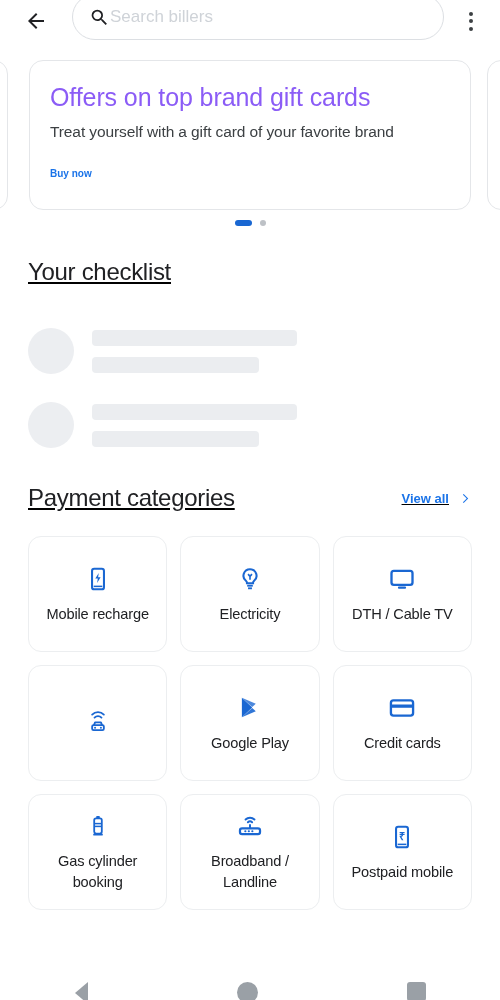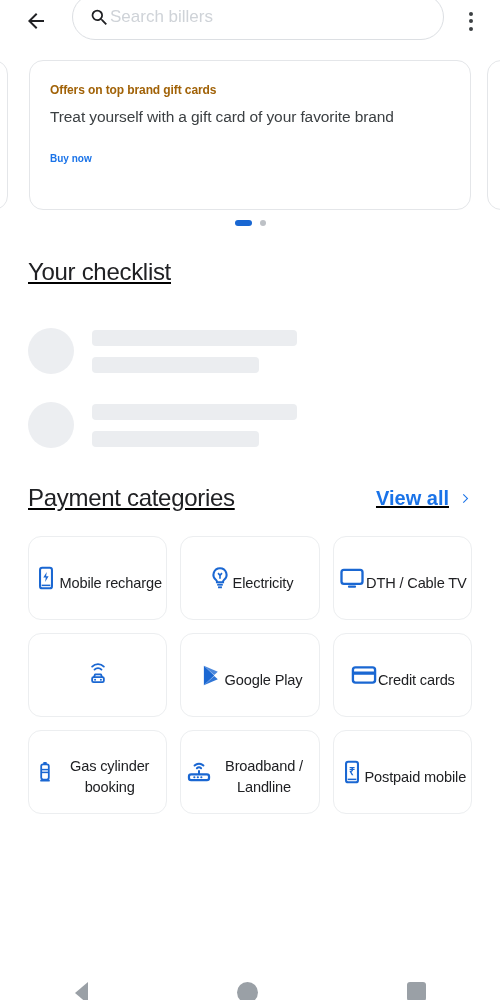--- a/index.html
+++ b/index.html
@@ -74,22 +74,22 @@
   .offer-card.peek { flex: 0 0 442px; }
   .peek-left {
     position: absolute;
     left: -434px; top: 0;
     width: 442px; height: 150px;
     border: 1px solid #e4e6e9;
     border-radius: 14px;
     background: #fff;
   }
   .offer-title {
-    font-size: 12px; font-weight: bold;
-    color: #a16207; letter-spacing: -0.1px;
+    font-size: 25px; font-weight: normal;
+    color: #8b5cf6; letter-spacing: -0.1px;
   }
   .offer-sub {
     margin-top: 11px;
     font-size: 15.5px; color: #3c4043;
     letter-spacing: -0.1px;
   }
   .offer-cta {
     margin-top: 27px;
     font-size: 10px; font-weight: bold;
     color: #1a73e8;
@@ -106,21 +106,21 @@
   .section-head {
     display: flex; align-items: center; justify-content: space-between;
     padding: 0 28px;
     text-decoration: underline;
   }
   .section-title {
     font-size: 24px; color: #202124; letter-spacing: -0.3px;
   }
   .view-all {
     display: flex; align-items: center; gap: 10px;
-    font-size: 20px; font-weight: bold; color: #1a73e8;
+    font-size: 13px; font-weight: bold; color: #1a73e8;
   }
   .checklist { margin-top: 48px; padding: 0 28px; }
   .skel-row { display: flex; align-items: center; gap: 18px; margin-bottom: 28px; }
   .skel-row:last-child { margin-bottom: 0; }
   .skel-avatar {
     width: 46px; height: 46px; border-radius: 50%;
     background: #eceef1; flex: 0 0 auto;
   }
   .skel-lines { display: flex; flex-direction: column; gap: 11px; }
   .skel-line { height: 16px; border-radius: 4px; background: #ebedf0; }
@@ -130,25 +130,25 @@
   
   .categories { margin-top: 36px; }
   .grid {
     margin-top: 24px;
     padding: 0 28px;
     display: grid;
     grid-template-columns: repeat(3, 1fr);
     gap: 13px;
   }
   .tile {
-    height: 84px;
+    height: 116px;
     border: 1px solid #eceef0;
     border-radius: 13px;
     background: #fff;
-    display: flex; flex-direction: row;
+    display: flex; flex-direction: column;
     align-items: center; justify-content: center;
     padding: 6px 4px;
   }
   .tile-icon { height: 30px; display: flex; align-items: center; justify-content: center; }
   .tile-label {
     margin-top: 10px;
     font-size: 14.6px; line-height: 21px;
     color: #202124; text-align: center;
     letter-spacing: -0.15px;
   }

